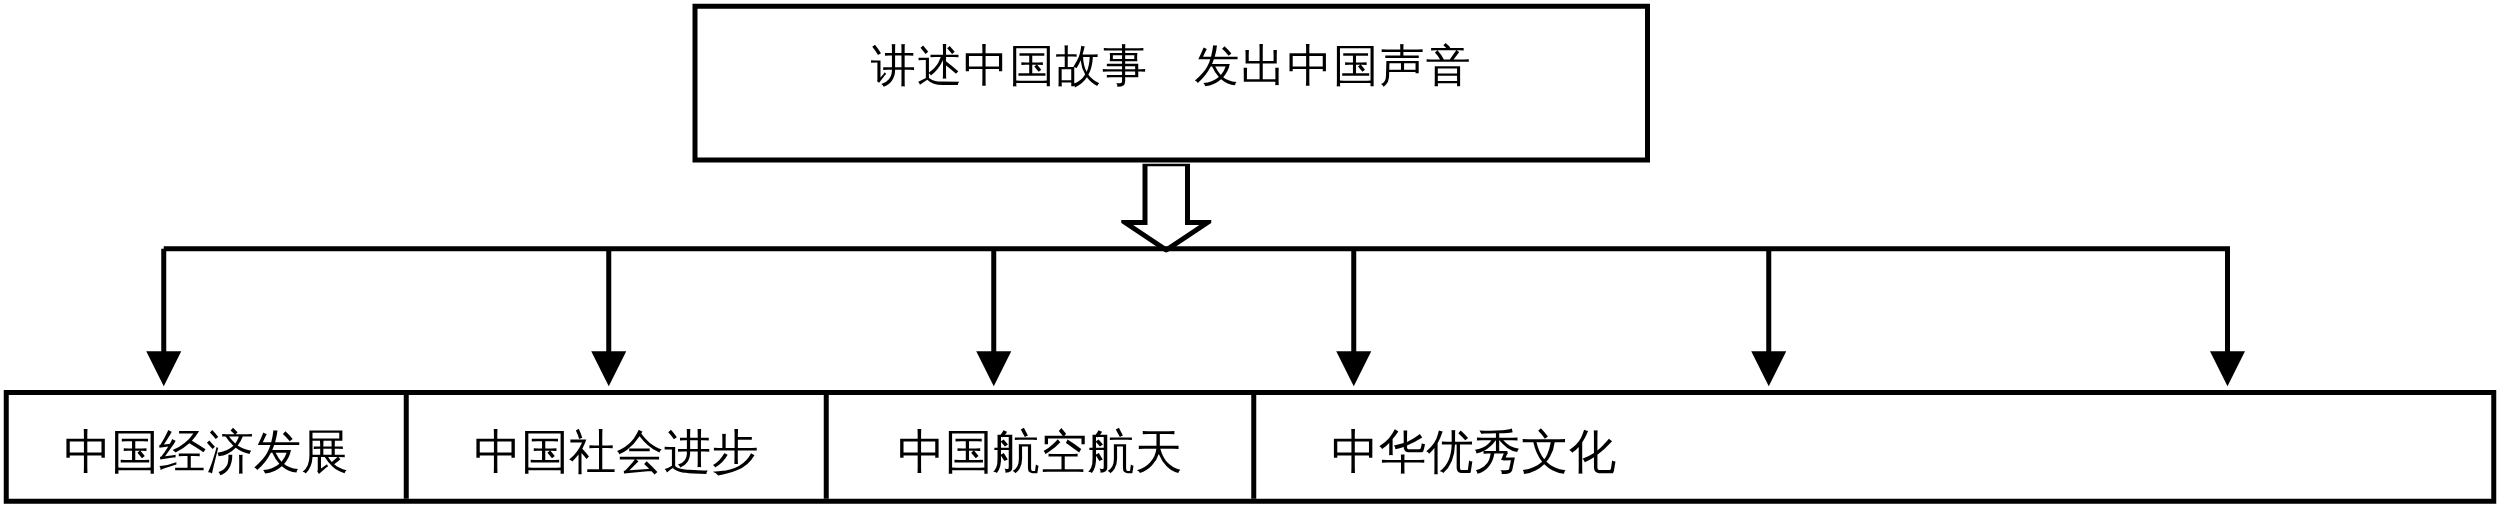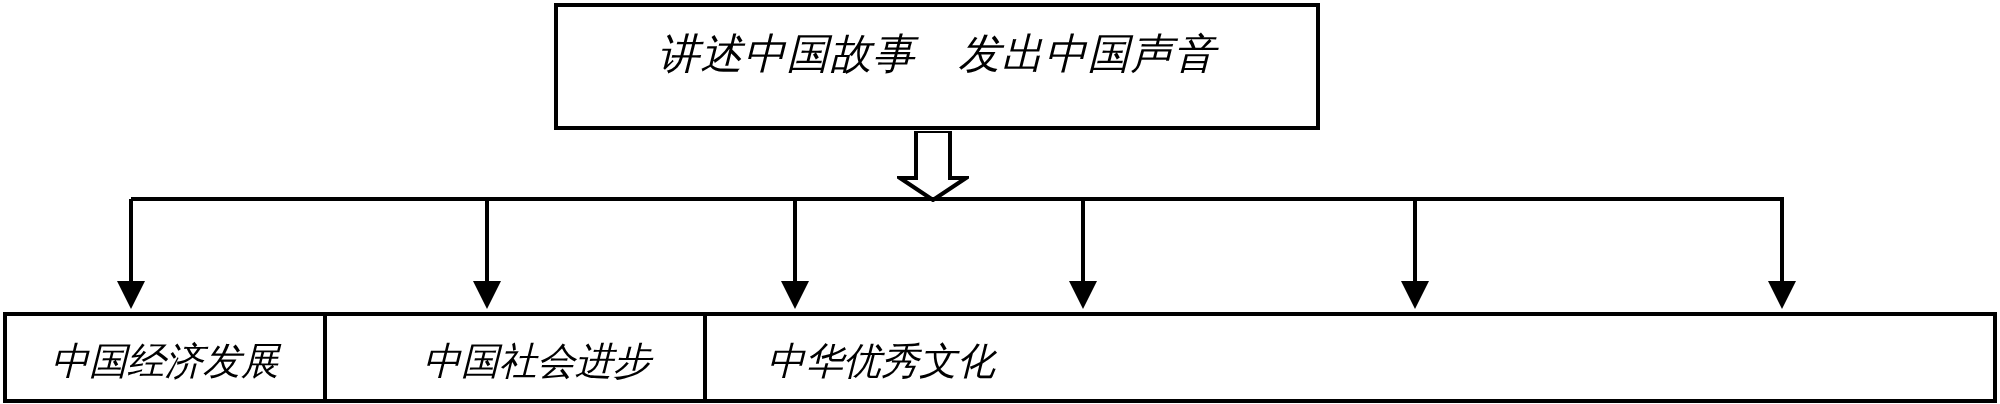--- a/index.html
+++ b/index.html
@@ -18,24 +18,23 @@
     left:554px; top:3px;
     width:766px; height:127px;
     border:4px solid #000;
     box-sizing:border-box;
     display:flex;
     align-items:center;
     justify-content:center;
     padding-bottom:26px;
   }
   .root-box .label{
-    font-size:42px;
+    font-size:36px;
     letter-spacing:1px;
     white-space:pre;
-    font-style:italic;
   }
   
   .block-arrow{
     position:absolute;
     left:897px; top:131px;
     width:72px; height:71px;
   }
   
   .dist-line{
     position:absolute;
@@ -59,36 +58,35 @@
     border-top:28px solid #000;
   }
   
   .bottom-row{
     position:absolute;
     left:3px; top:312px;
     width:1994px; height:91px;
     border:4px solid #000;
     box-sizing:border-box;
     display:flex;
-    font-style:italic;
   }
   .cell{
     box-sizing:border-box;
     border-right:4px solid #000;
     display:flex;
     align-items:center;
     justify-content:center;
     padding-top:8px;
   }
   .cell:last-child{border-right:none;}
   .cell .label{
     font-size:38px;
     white-space:pre;
   }
-  .w1{width:320px;} .w2{width:336px;margin-left:44px;} .w3{width:342px;}
+  .w1{width:320px;} .w2{width:336px;} .w3{width:342px;}
   .w4{width:348px;} .w5{width:331px;} .w6{width:339px;}
 </style>
 </head>
 <body>
 
 <div class="canvas">
 
   <div class="root-box">
     <span class="label">讲述中国故事　发出中国声音</span>
   </div>
@@ -118,18 +116,21 @@
       <span class="head"></span>
     </div>
 
   <div class="bottom-row">
     <div class="cell w1">
       <span class="label">中国经济发展</span>
     </div>
     <div class="cell w2">
       <span class="label">中国社会进步</span>
     </div>
+    <div class="cell w3">
+      <span class="label">中国航空航天</span>
+    </div>
     <div class="cell w4">
       <span class="label">中华优秀文化</span>
     </div>
   </div>
 
 </div>
 
 </body></html>

